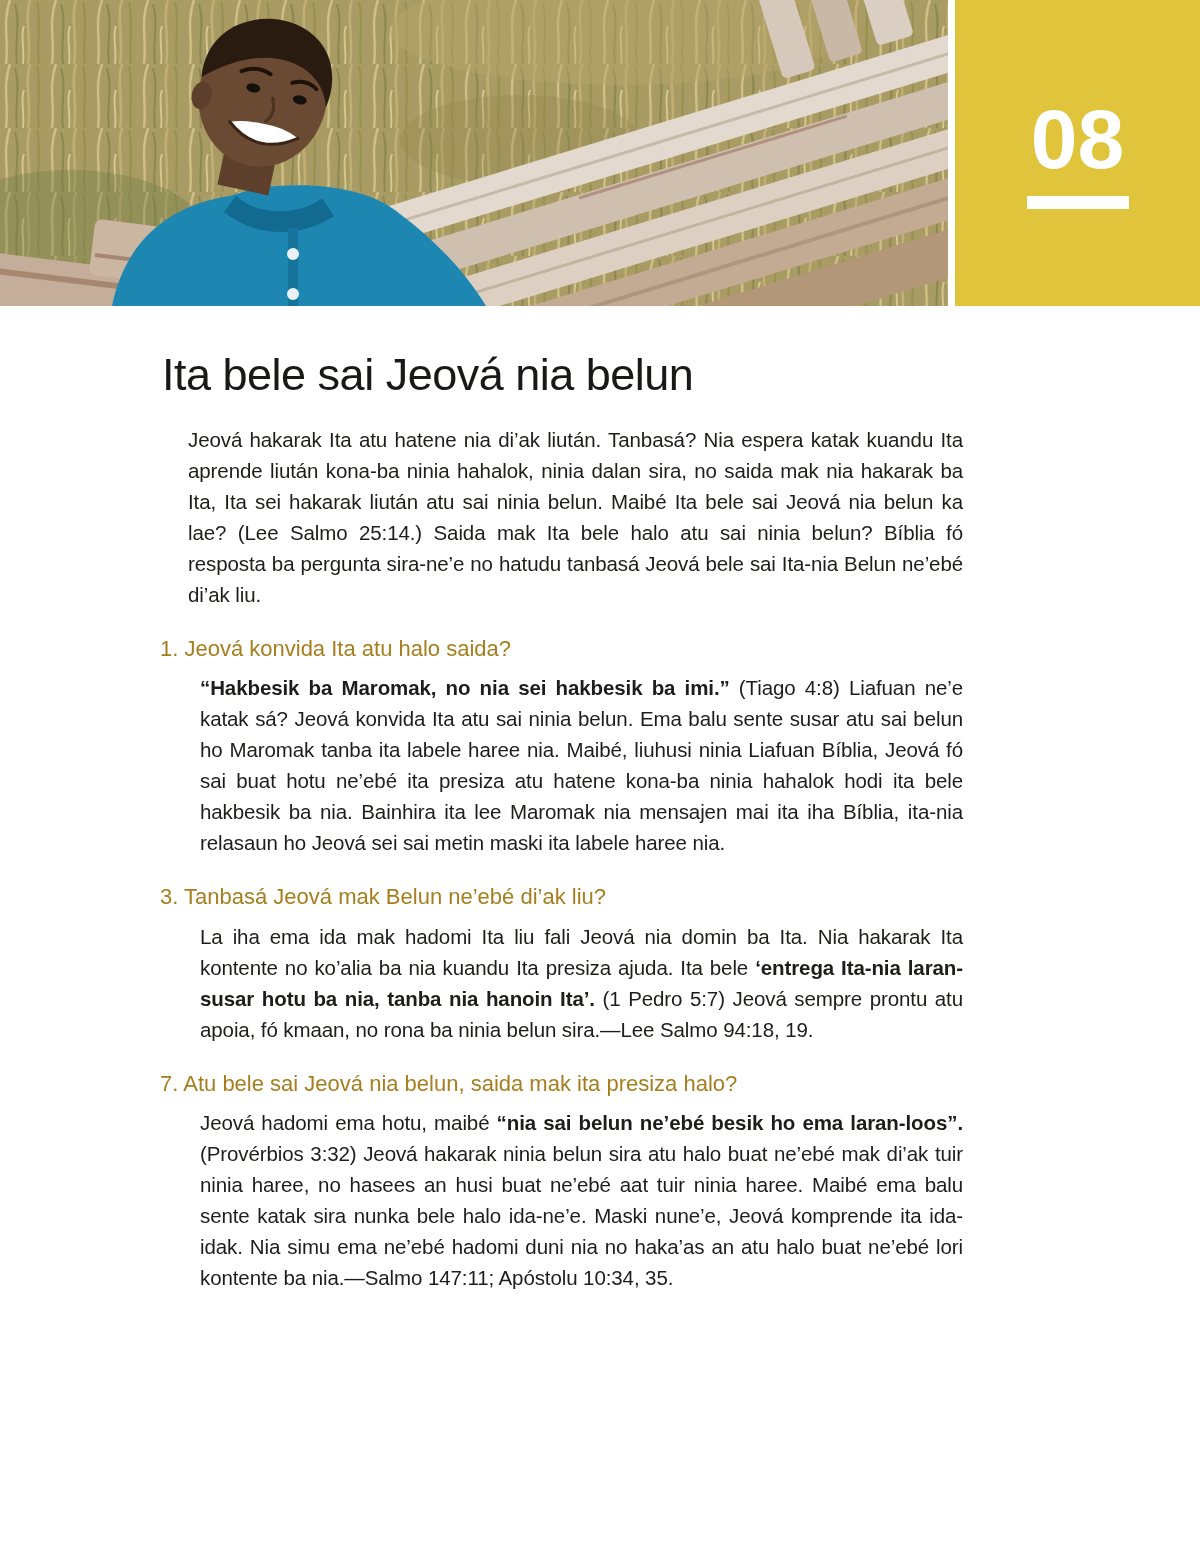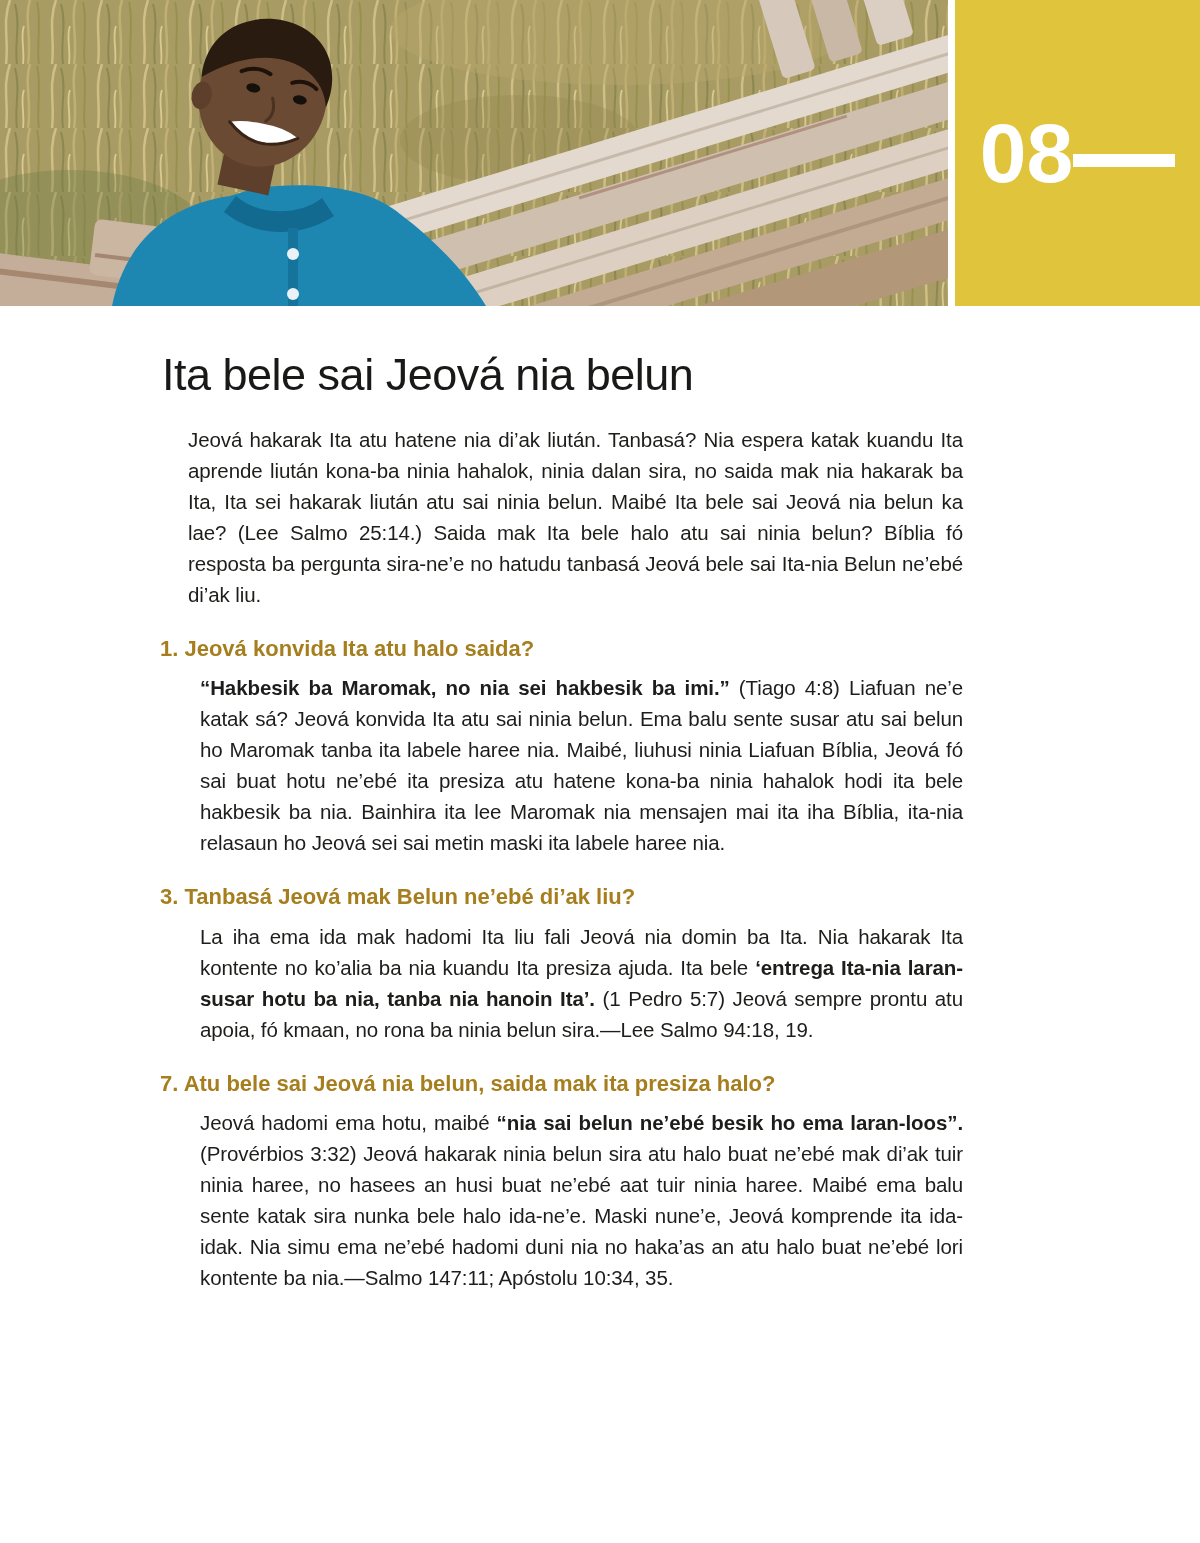--- a/index.html
+++ b/index.html
@@ -18,40 +18,40 @@
     overflow:hidden;
   }
   .page{width:1200px;height:1543px;position:relative;}
   .hero{display:flex;height:306px;}
   .photo-wrap{width:948px;height:306px;overflow:hidden;background:#a89b64;}
   .photo-wrap svg{display:block;}
   .hero-gap{width:7px;background:var(--pagebg);}
   .chapter-block{
     width:245px;height:306px;
     background:var(--accent);
-    display:flex;flex-direction:row;align-items:center;justify-content:center;
+    display:flex;flex-direction:column;align-items:center;justify-content:center;
   }
   .chapter-num{
     font-size:84px;font-weight:bold;line-height:1;
     color:var(--chapter-text);letter-spacing:0;
   }
   .chapter-underline{width:102px;height:13px;background:var(--chapter-text);margin-top:15px;}
   .content{padding:0 237px 0 160px;}
   .article-title{
     font-size:45px;font-weight:normal;letter-spacing:-0.5px;
     margin:44px 0 0 2px;color:#191917;line-height:1.1;
   }
   .body-par{
     font-size:20.5px;line-height:31px;letter-spacing:-0.1px;
     text-align:justify;margin:0;
   }
   .body-par b{font-weight:bold;}
   .intro{margin:24px 0 0 28px;}
   .section-heading{
-    font-size:22px;font-weight:bold;color:var(--gold);
+    font-size:22px;font-weight:normal;color:var(--gold);
     margin:25px 0 0 0;line-height:1.3;
   }
   .section-par{margin:9px 0 0 40px;}
 </style>
 </head>
 <body>
 
 <div class="page">
 
   <header class="hero">

